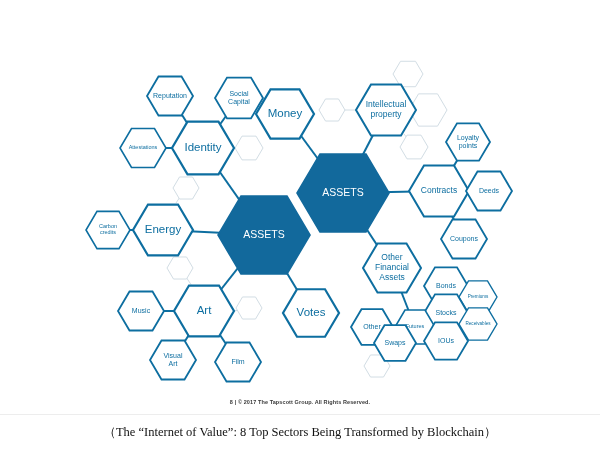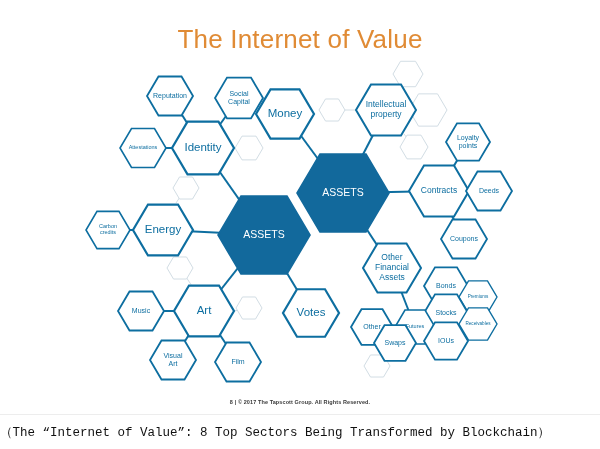--- a/index.html
+++ b/index.html
@@ -46,43 +46,43 @@
     text-align: center;
     font-size: 5.5px;
     color: #3a3a3a;
     font-weight: bold;
     letter-spacing: 0.1px;
   }
   #caption {
     position: absolute;
     left: 0; top: 424px;
     width: 600px;
+    text-align: center;
     font-size: 12.5px;
     color: #111111;
-    font-family: Liberation Mono, monospace;
+    font-family: Liberation Serif, serif;
   }
   .hex-label {
     fill: #0d6ea0;
     font-family: "Liberation Sans", sans-serif;
     text-anchor: middle;
     dominant-baseline: middle;
   }
   .hex-label.on-dark { fill: #ffffff; }
   .hex-shape { fill: #ffffff; stroke: #0d6ea0; }
   .hex-shape.filled { fill: #12699c; stroke: #12699c; }
   .hex-shape.ghost { fill: #ffffff; stroke: #d2dde4; stroke-width: 1; }
   .connector { stroke: #0d6ea0; }
   .connector.ghost { stroke: #d2dde4; stroke-width: 1; }
 </style>
 </head>
 <body>
 
 <div id="slide">
 
-  <div id="title">The Internet of Value</div>
 
   <svg id="diagram" viewBox="0 0 600 340" preserveAspectRatio="xMidYMid meet">
     <g id="connectors">
         <line x1="408" y1="22" x2="392" y2="44" class="connector ghost"></line>
         <line x1="332" y1="58" x2="356" y2="58" class="connector ghost"></line>
         <line x1="428" y1="58" x2="410" y2="58" class="connector ghost"></line>
         <line x1="414" y1="95" x2="404" y2="82" class="connector ghost"></line>
         <line x1="249" y1="96" x2="234" y2="96" class="connector ghost"></line>
         <line x1="186" y1="136" x2="176" y2="151" class="connector ghost"></line>
         <line x1="180" y1="216" x2="192" y2="234" class="connector ghost"></line>

